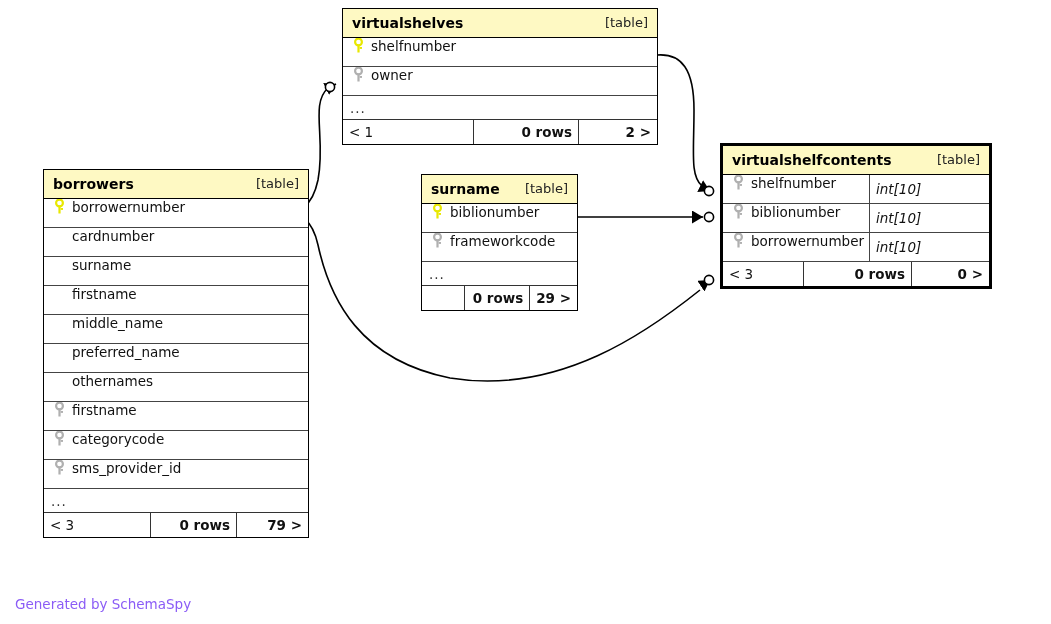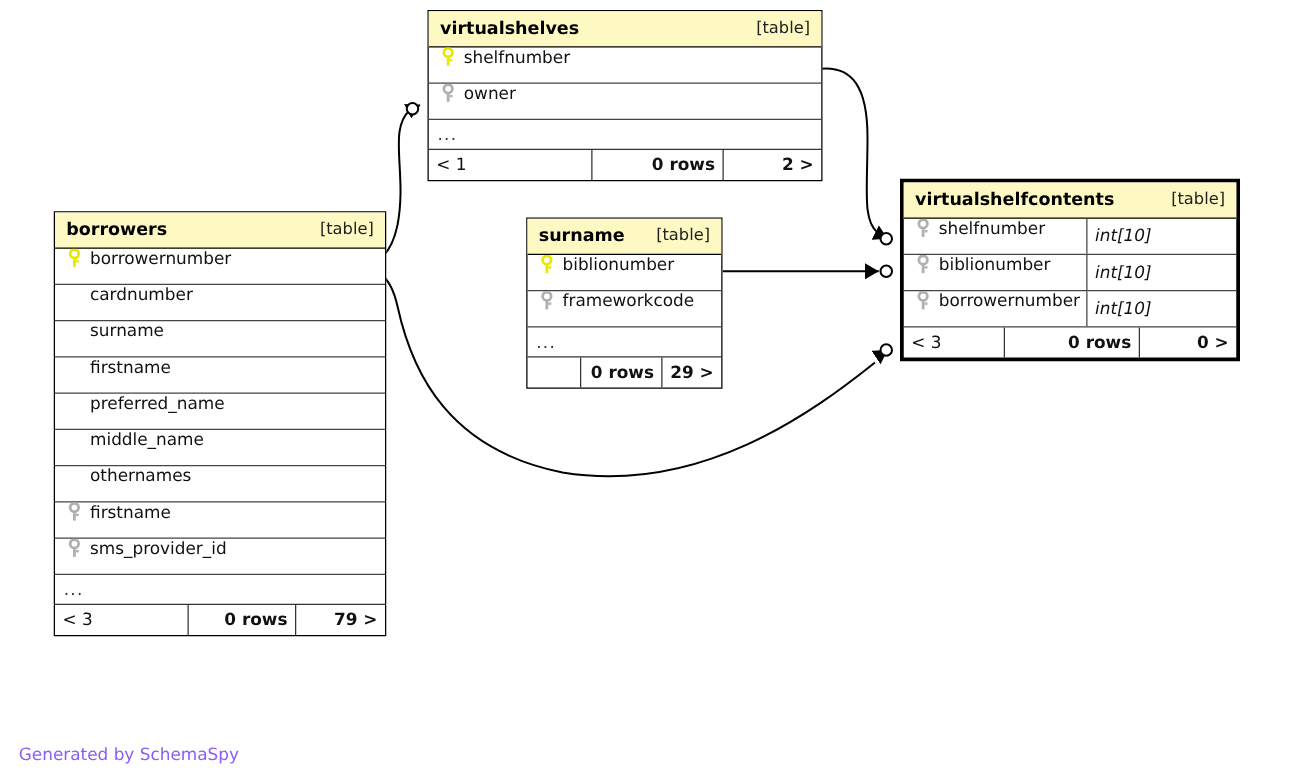--- a/index.html
+++ b/index.html
@@ -243,45 +243,57 @@
     </div>
     <div class="col-row">
       <div class="col-left">
         <span class="keyslot"></span>
         <span class="colname">firstname</span>
       </div>
     </div>
     <div class="col-row">
       <div class="col-left">
         <span class="keyslot"></span>
+        <span class="colname">middle_name</span>
+      </div>
+    </div>
+    <div class="col-row">
+      <div class="col-left">
+        <span class="keyslot"></span>
         <span class="colname">preferred_name</span>
       </div>
     </div>
     <div class="col-row">
       <div class="col-left">
         <span class="keyslot"></span>
-        <span class="colname">middle_name</span>
-      </div>
-    </div>
-    <div class="col-row">
-      <div class="col-left">
-        <span class="keyslot"></span>
         <span class="colname">othernames</span>
       </div>
     </div>
     <div class="col-row">
       <div class="col-left">
         <span class="keyslot">
           <svg width="11" height="16" viewBox="0 0 11 16">
               <circle cx="5.5" cy="4" r="3.4" fill="none" stroke="#b0b0b0" stroke-width="2.2"></circle>
               <rect x="4.4" y="6.5" width="2.2" height="8" fill="#b0b0b0"></rect>
               <rect x="6.6" y="9" width="2.4" height="1.9" fill="#b0b0b0"></rect>
             </svg>
         </span>
         <span class="colname">firstname</span>
+      </div>
+    </div>
+    <div class="col-row">
+      <div class="col-left">
+        <span class="keyslot">
+          <svg width="11" height="16" viewBox="0 0 11 16">
+              <circle cx="5.5" cy="4" r="3.4" fill="none" stroke="#b0b0b0" stroke-width="2.2"></circle>
+              <rect x="4.4" y="6.5" width="2.2" height="8" fill="#b0b0b0"></rect>
+              <rect x="6.6" y="9" width="2.4" height="1.9" fill="#b0b0b0"></rect>
+            </svg>
+        </span>
+        <span class="colname">categorycode</span>
       </div>
     </div>
     <div class="col-row">
       <div class="col-left">
         <span class="keyslot">
           <svg width="11" height="16" viewBox="0 0 11 16">
               <circle cx="5.5" cy="4" r="3.4" fill="none" stroke="#b0b0b0" stroke-width="2.2"></circle>
               <rect x="4.4" y="6.5" width="2.2" height="8" fill="#b0b0b0"></rect>
               <rect x="6.6" y="9" width="2.4" height="1.9" fill="#b0b0b0"></rect>
             </svg>

